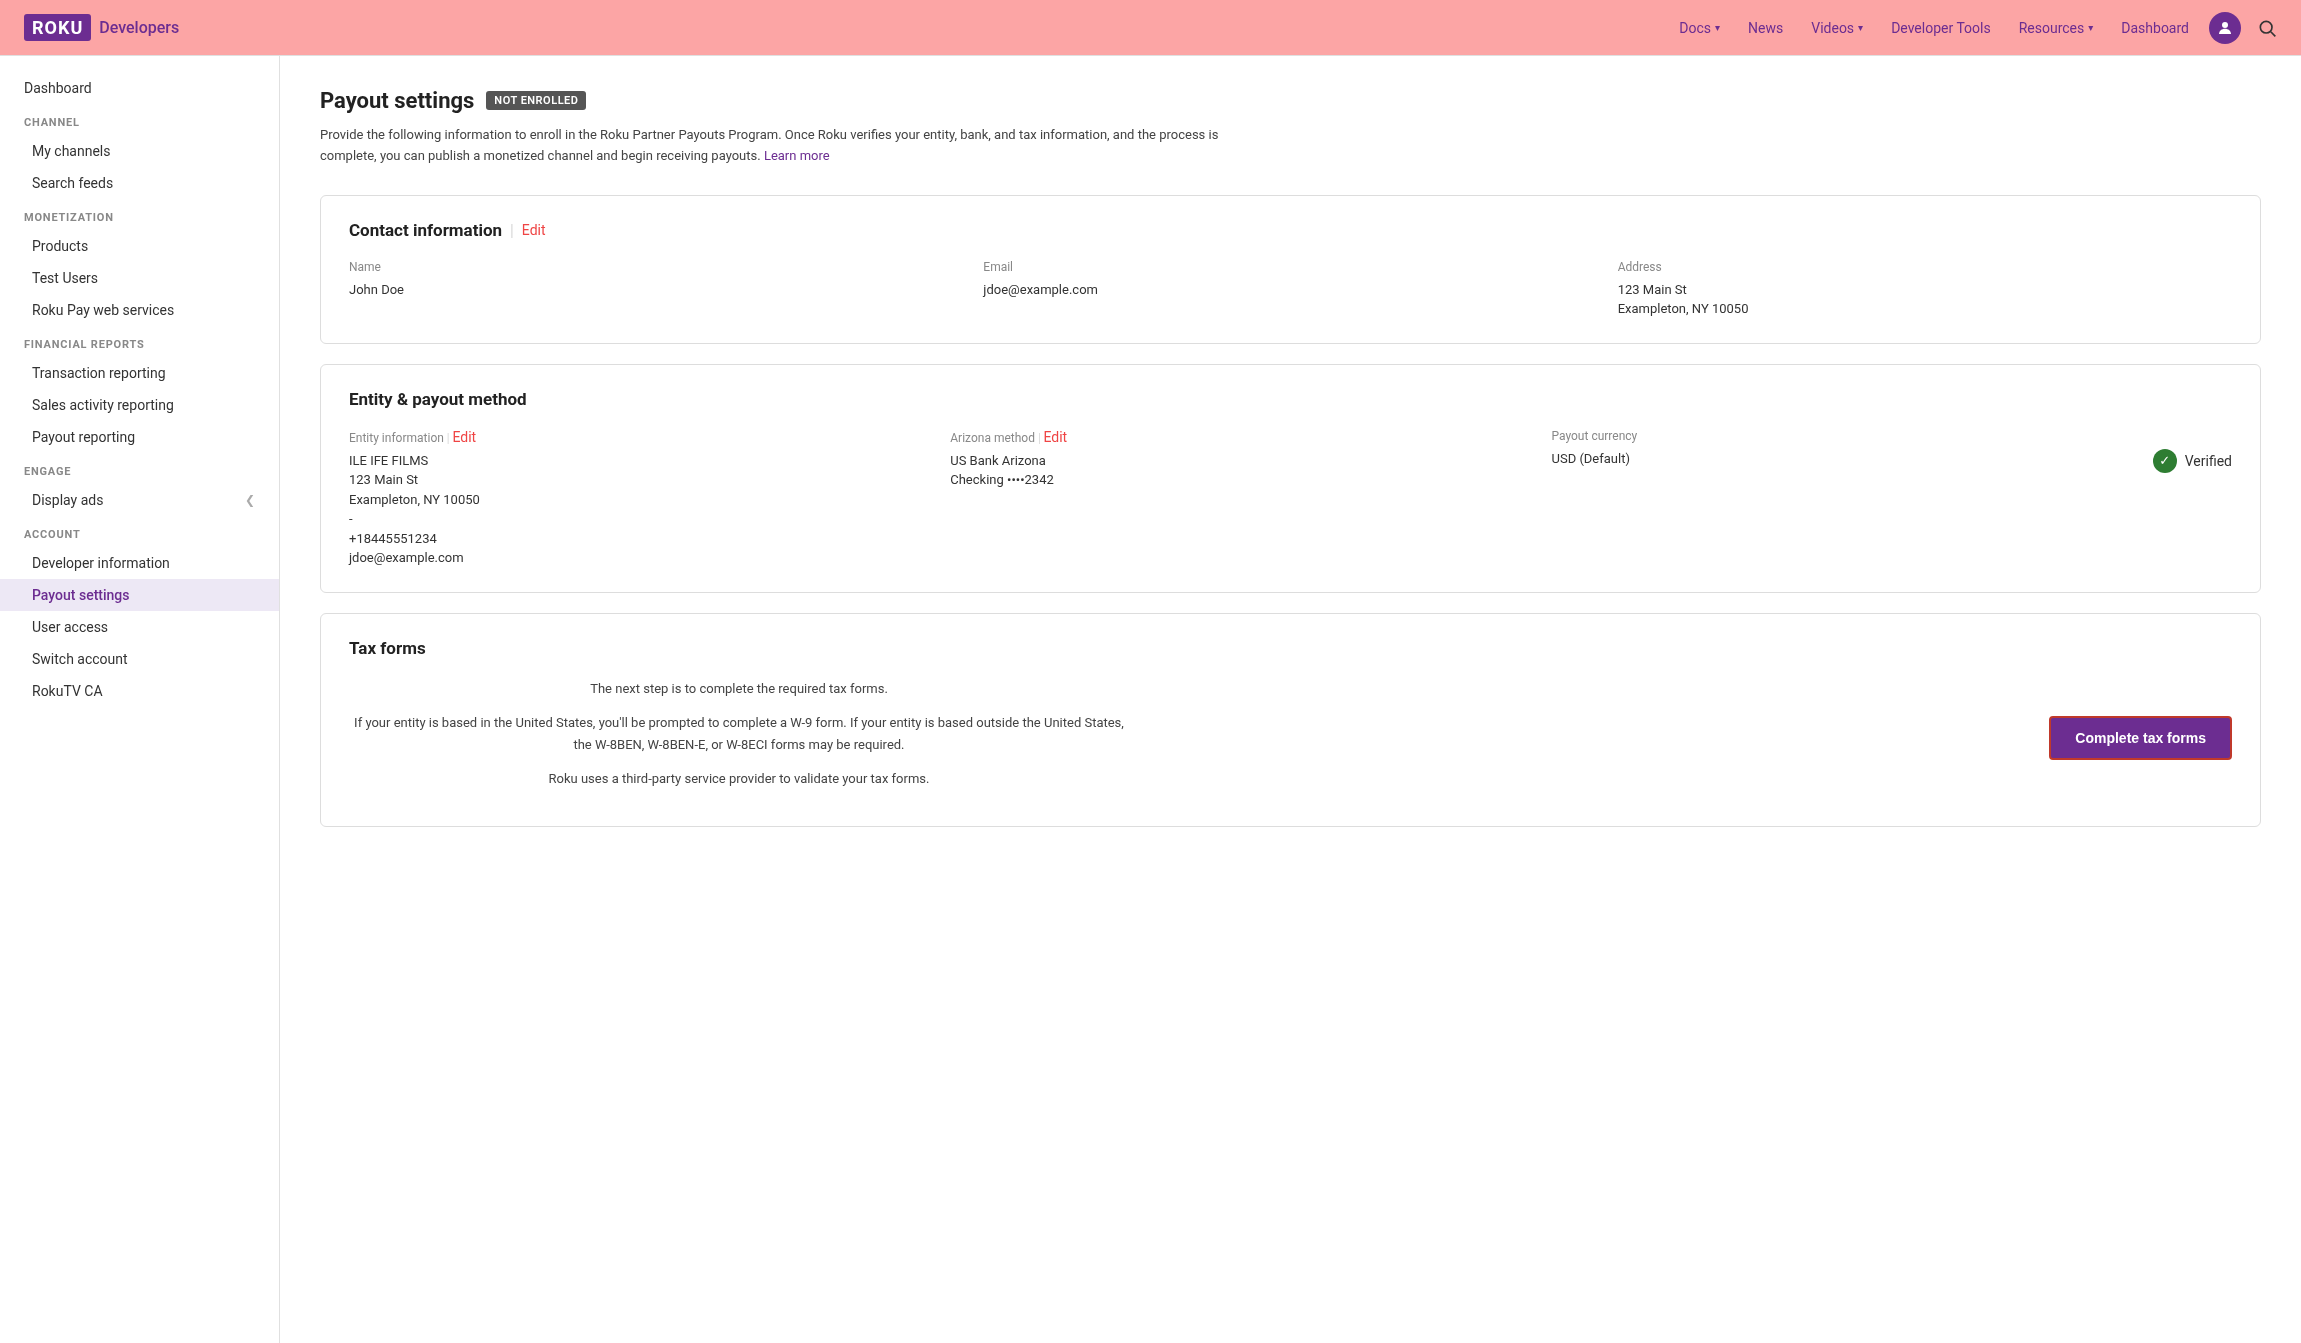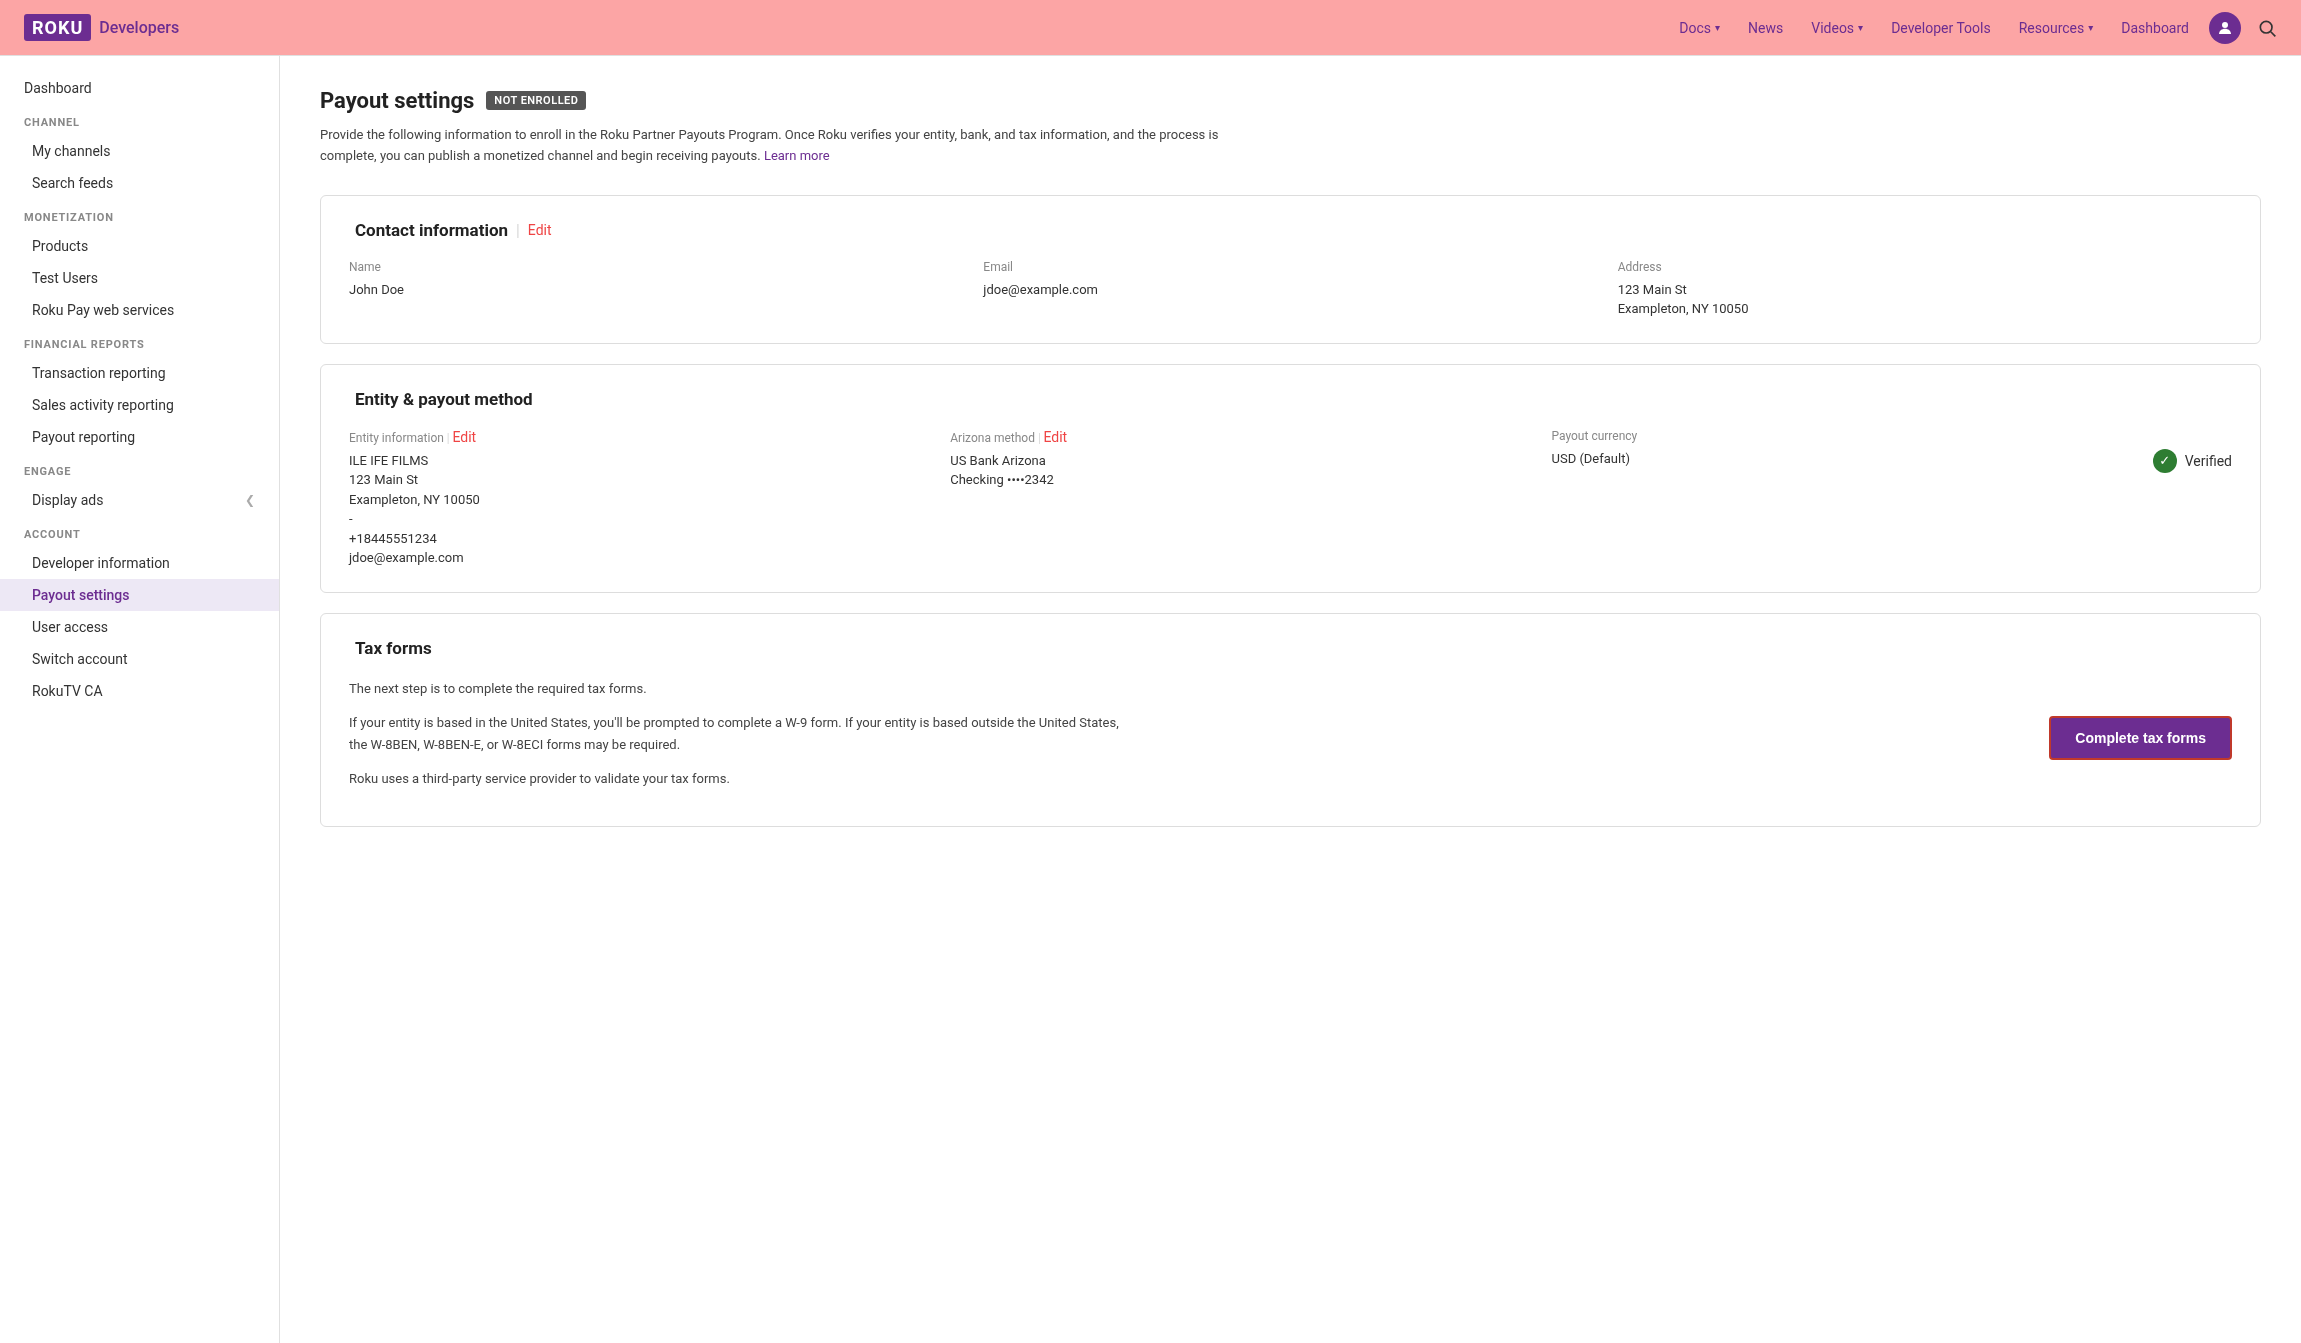--- a/index.html
+++ b/index.html
@@ -175,21 +175,20 @@
       margin-bottom: 20px;
     }
     .card-title {
       font-size: 17px;
       font-weight: 700;
       color: #222;
       margin-bottom: 20px;
       display: flex;
       align-items: center;
       gap: 8px;
-      margin-left: 6px;
     }
     .edit-link {
       color: #ef4444;
       font-size: 14px;
       font-weight: 400;
       text-decoration: none;
       cursor: pointer;
     }
     .pipe {
       color: #ccc;
@@ -243,20 +242,21 @@
       font-weight: 400;
     }
 
     
     .tax-desc {
       font-size: 13px;
       color: #444;
       line-height: 1.7;
       max-width: 780px;
       margin-bottom: 12px;
+      text-align: center;
     }
     .tax-footer-row {
       display: flex;
       align-items: flex-start;
       justify-content: space-between;
       gap: 20px;
     }
     .complete-tax-btn {
       background: #6c2d91;
       color: #fff;

